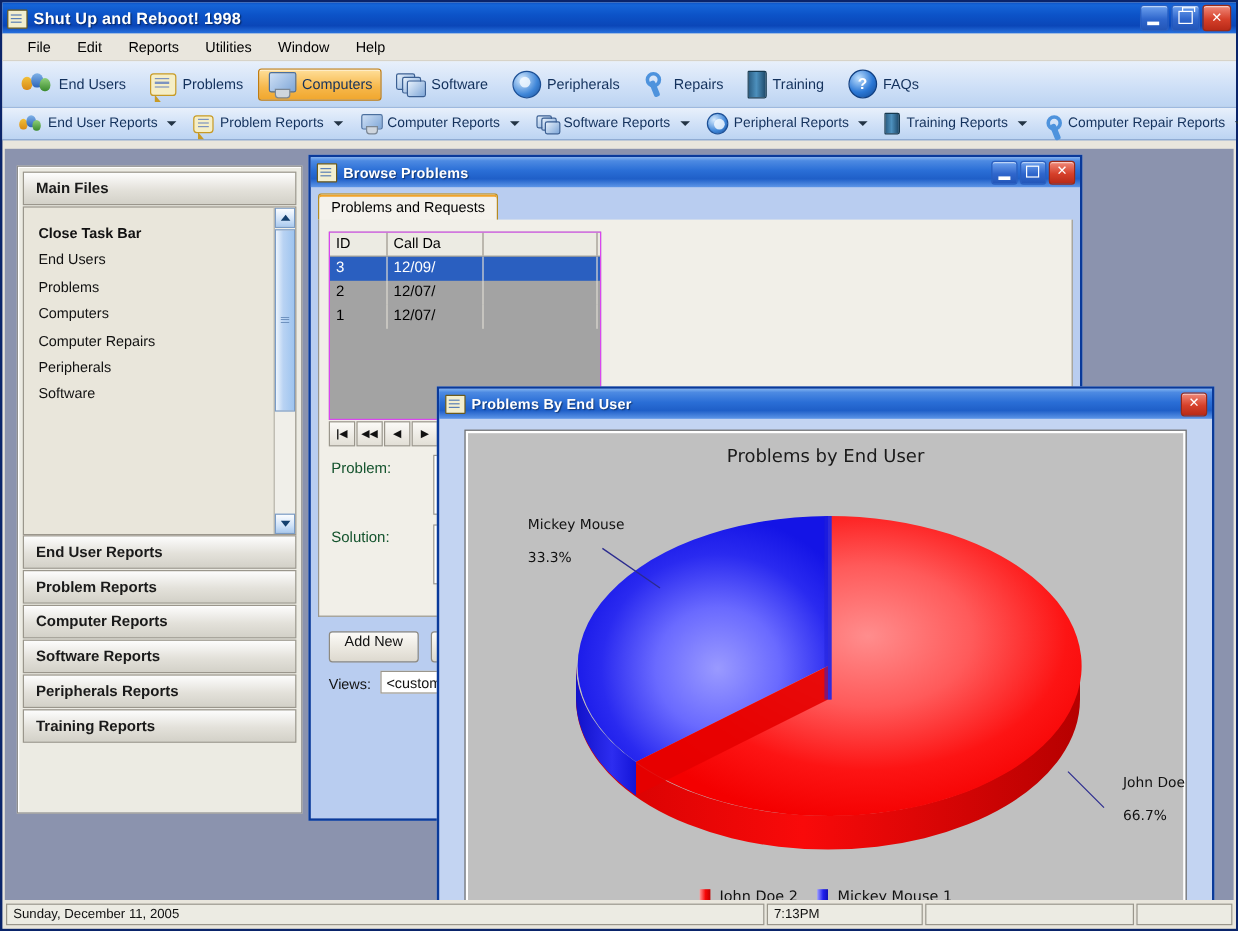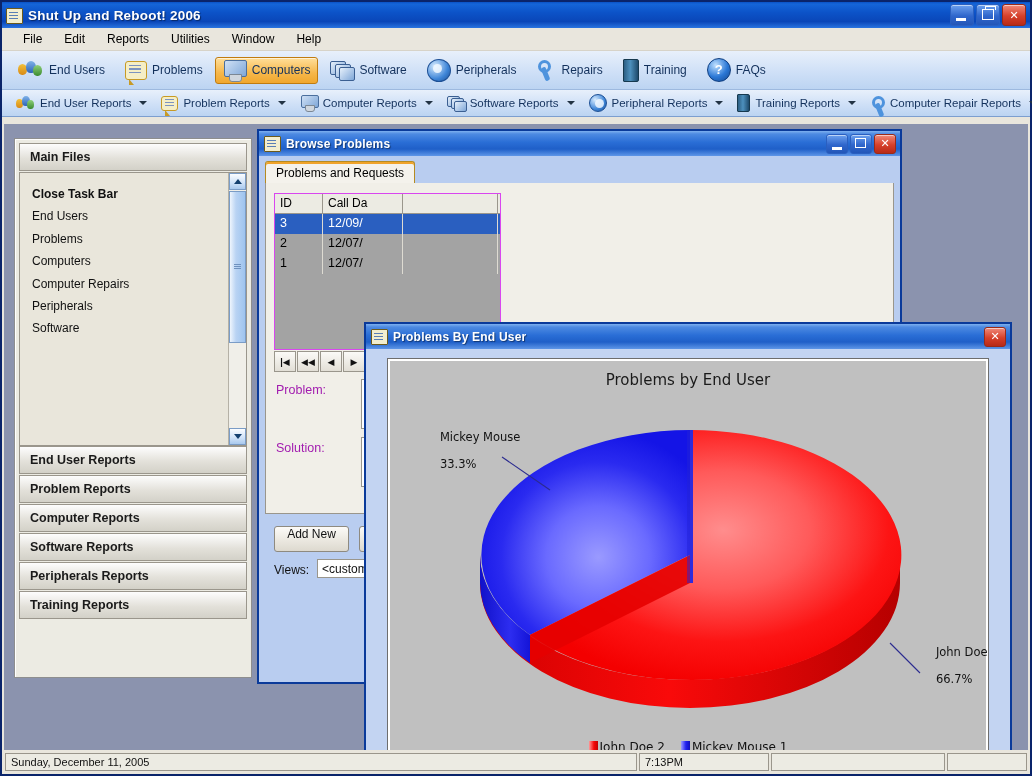--- a/index.html
+++ b/index.html
@@ -126,39 +126,39 @@
     border:1px solid #9a968c;border-top:none;}
   .grid{position:absolute;left:8px;top:10px;width:225px;height:155px;background:#a3a3a3;border:1px solid #d946ef;}
   .ghead{display:flex;height:19px;background:#ecebe3;border-bottom:1px solid #9a968c;font-size:12px;}
   .ghead div{padding:2px 5px;border-right:1px solid #9a968c;box-sizing:border-box;}
   .grow{display:flex;height:20px;font-size:12.5px;}
   .grow div{padding:2px 5px;border-right:1px solid #dedbd2;box-sizing:border-box;}
   .grow.sel{background:#2a5fc0;color:#fff;}
   .gnav{position:absolute;left:8px;top:168px;width:225px;height:19px;display:flex;gap:1px;}
   .gnav b{width:20px;height:19px;background:linear-gradient(to bottom,#fbfaf7,#e2dfd6);
     border:1px solid #9a968c;display:flex;align-items:center;justify-content:center;font-size:9px;color:#111;}
-  .flabel{position:absolute;font-size:12.5px;color:#a21caf;}
+  .flabel{position:absolute;font-size:12.5px;color:#14532d;}
   .fbox{position:absolute;background:#fff;border:1px solid #9a968c;font-size:12px;padding:2px 4px;
     box-sizing:border-box;color:#111;overflow:hidden;}
   .btn{background:linear-gradient(to bottom,#fcfbf8,#ebe8e0 55%,#ddd9cf);
     border:1px solid #8e8a80;border-radius:3px;font-size:12px;color:#111;
     display:flex;justify-content:center;box-sizing:border-box;}
   .dropbox{position:absolute;background:#fff;border:1px solid #9a968c;font-size:12px;
     padding:2px 4px;box-sizing:border-box;color:#111;overflow:hidden;white-space:nowrap;}
 
   
   .win3{position:absolute;left:360px;top:198px;width:648px;height:490px;
     background:#c3d4f2;border:2px solid #0a3a9a;box-sizing:border-box;}
   .chartarea{position:absolute;left:22px;top:35px;width:600px;height:405px;
     background:#c0c0c0;border:2px solid #fff;outline:1px solid #6e6e6e;box-sizing:border-box;}
   .chart-title{position:absolute;top:10px;left:0;right:0;text-align:center;font-size:15px;color:#1a1a1a;
     font-family:"DejaVu Sans",sans-serif;}
   .legend{position:absolute;left:0;right:0;bottom:8px;display:flex;justify-content:center;gap:16px;
     font-size:12px;color:#111;font-family:"DejaVu Sans",sans-serif;align-items:center;}
-  .legend span{display:flex;align-items:center;gap:2px;}
+  .legend span{display:flex;align-items:center;gap:8px;}
   .swatch{width:9px;height:13px;display:inline-block;}
   .lab{position:absolute;font-size:11.5px;color:#111;line-height:1.18;
     font-family:"DejaVu Sans",sans-serif;white-space:pre;}
 
   
   .statusbar{position:absolute;left:2px;right:2px;bottom:2px;height:20px;display:flex;gap:2px;
     background:#e9e6dd;align-items:stretch;padding:1px;box-sizing:border-box;}
   .sbcell{border:1px solid #9a968c;background:#ecebe3;font-size:11px;color:#111;
     display:flex;align-items:center;padding:0 5px;box-sizing:border-box;}
 </style>
@@ -170,21 +170,21 @@
   <div class="mainwin">
 
     <div class="titlebar">
       <div class="title-ico">
         <div class="sheet">
             <i style="top:3px"></i>
             <i style="top:6px"></i>
             <i style="top:9px"></i>
           </div>
       </div>
-      <div class="title-text">Shut Up and Reboot! 2006</div>
+      <div class="title-text">Shut Up and Reboot! 1998</div>
       <div class="winbtns">
         <div class="wbtn">
             <span class="min"></span>
           </div>
         <div class="wbtn">
             <span class="rest"></span>
           </div>
         <div class="wbtn close">
             <span class="g">✕</span>
           </div>

